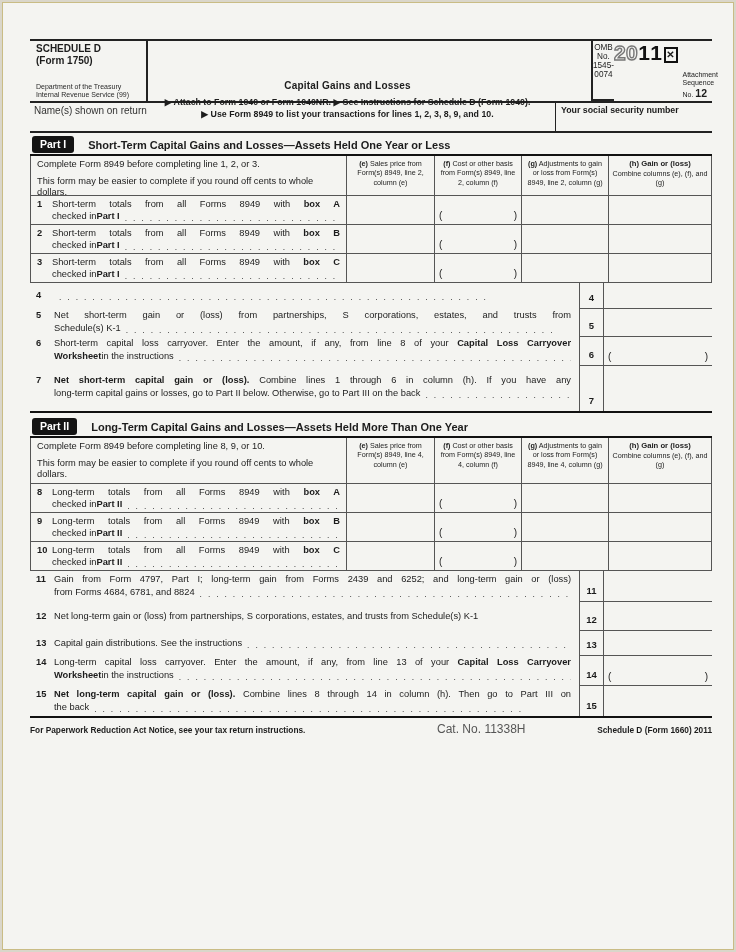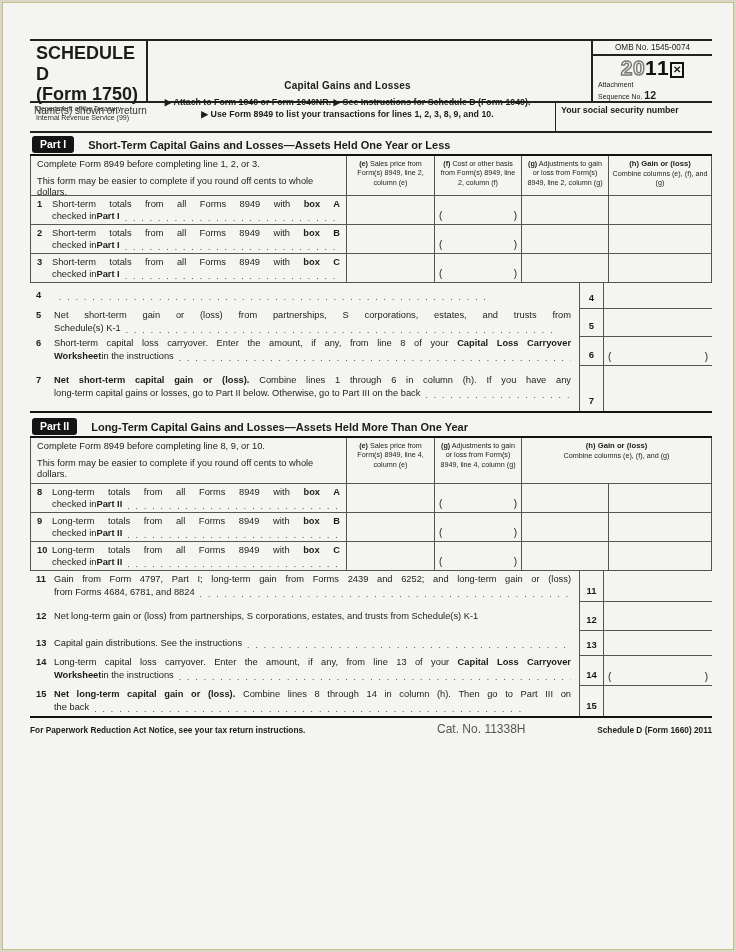--- a/index.html
+++ b/index.html
@@ -5,27 +5,27 @@
   * { margin:0; padding:0; box-sizing:border-box; }
   html,body { width:736px; height:952px; }
   body { background:#dad6ca; font-family:"Liberation Sans", sans-serif; color:#1c1c1c; position:relative; }
   .page { position:absolute; inset:2px; background:#f4f4f1; border:1px solid #c9bc85; }
   .form { position:absolute; left:27px; top:36px; width:682px; }
   .b { font-weight:bold; }
 
   
   .hdr { display:flex; border-top:2px solid #222; border-bottom:2px solid #222; height:64px; }
   .hd-left { width:118px; border-right:2px solid #222; padding:2px 2px 1px 6px; display:flex; flex-direction:column; }
-  .sched { font-size:18px; font-weight:bold; line-height:1.15; }
+  .sched { font-size:10px; font-weight:bold; line-height:1.15; }
   .dept { margin-top:auto; font-size:7px; line-height:1.25; color:#2a2a2a; }
   .hd-center { flex:1; text-align:center; padding-top:3px; }
   .title { font-size:10px; font-weight:bold; letter-spacing:.2px;margin-top:36px; }
   .instr { font-size:8.8px; font-weight:bold; line-height:1.35; }
   .instr1 { margin-top:6px; }
-  .hd-right { width:121px; border-left:2px solid #222; display:flex; flex-direction:column;margin-left:44px; }
+  .hd-right { width:121px; border-left:2px solid #222; display:flex; flex-direction:row;margin-left:44px; }
   .omb { font-size:8.2px; text-align:center; padding:2px 0 2px; border-bottom:2px solid #222; }
   .yearrow { text-align:center; margin-top:1px; line-height:22px; white-space:nowrap; }
   .yr-out { font-size:21px; font-weight:bold; color:#f4f4f1; -webkit-text-stroke:1.4px #777; letter-spacing:.5px; }
   .yr-b { font-size:21px; font-weight:bold; color:#111; letter-spacing:1.5px; }
   .yr-box { display:inline-block; width:14px; height:16px; border:2.5px solid #111; font-size:10px; font-weight:bold; line-height:12px; text-align:center; vertical-align:2px; }
   .attach { margin-top:auto; font-size:7px; line-height:1.2; padding:0 0 1px 5px; text-align:left; }
   .attach .no { font-size:10.5px; font-weight:bold; }
 
   
   .namerow { display:flex; height:30px; border-bottom:2px solid #222; }
@@ -263,20 +263,21 @@
     <span class="pbox">Part II</span>
     <span class="ptitle">Long-Term Capital Gains and Losses—Assets Held More Than One Year</span>
   </div>
 
   <div class="thead th2">
     <div class="td-desc">
       <div class="n1">Complete Form 8949 before completing line 8, 9, or 10.</div>
       <div>This form may be easier to complete if you round off cents to whole dollars.</div>
     </div>
     <div class="tcol tc-e"><span class="b">(e)</span><span> Sales price from Form(s) 8949, line 4, column (e)</span></div>
+    <div class="tcol tc-f"><span class="b">(f)</span><span> Cost or other basis from Form(s) 8949, line 4, column (f)</span></div>
     <div class="tcol tc-g"><span class="b">(g)</span><span> Adjustments to gain or loss from Form(s) 8949, line 4, column (g)</span></div>
     <div class="tcol tc-h">
           <div class="hl">(h) Gain or (loss)</div>
           <div>Combine columns (e), (f), and (g)</div>
         </div>
   </div>
 
   <div class="trow">
     <div class="r-desc">
       <div class="rl1">

